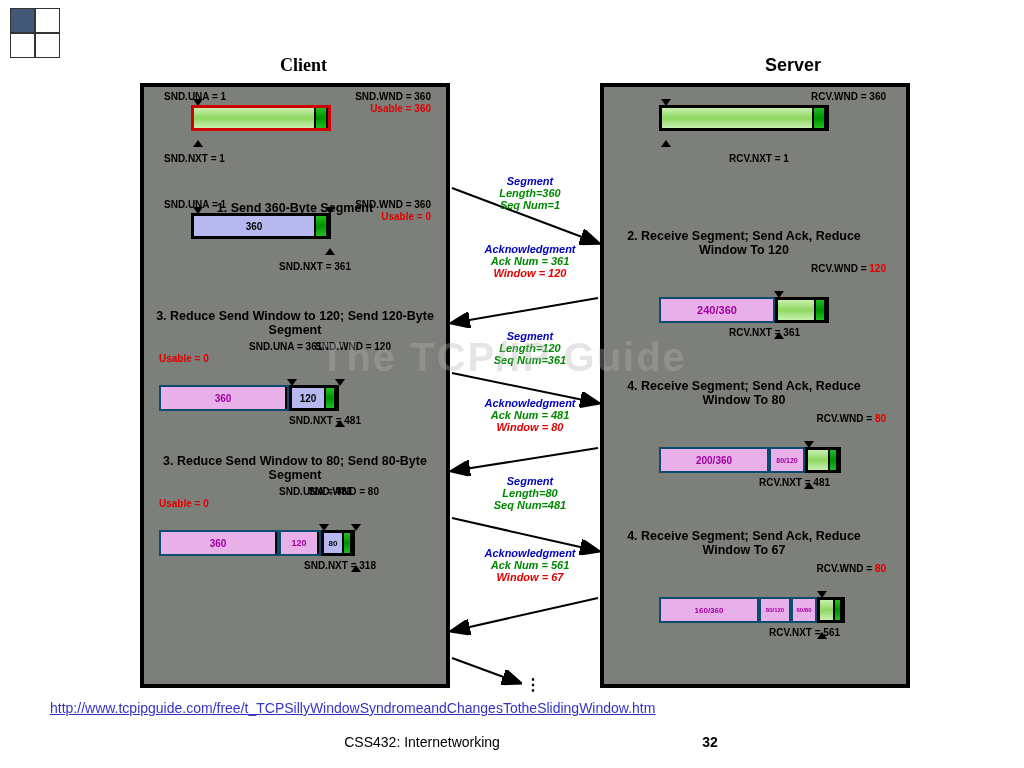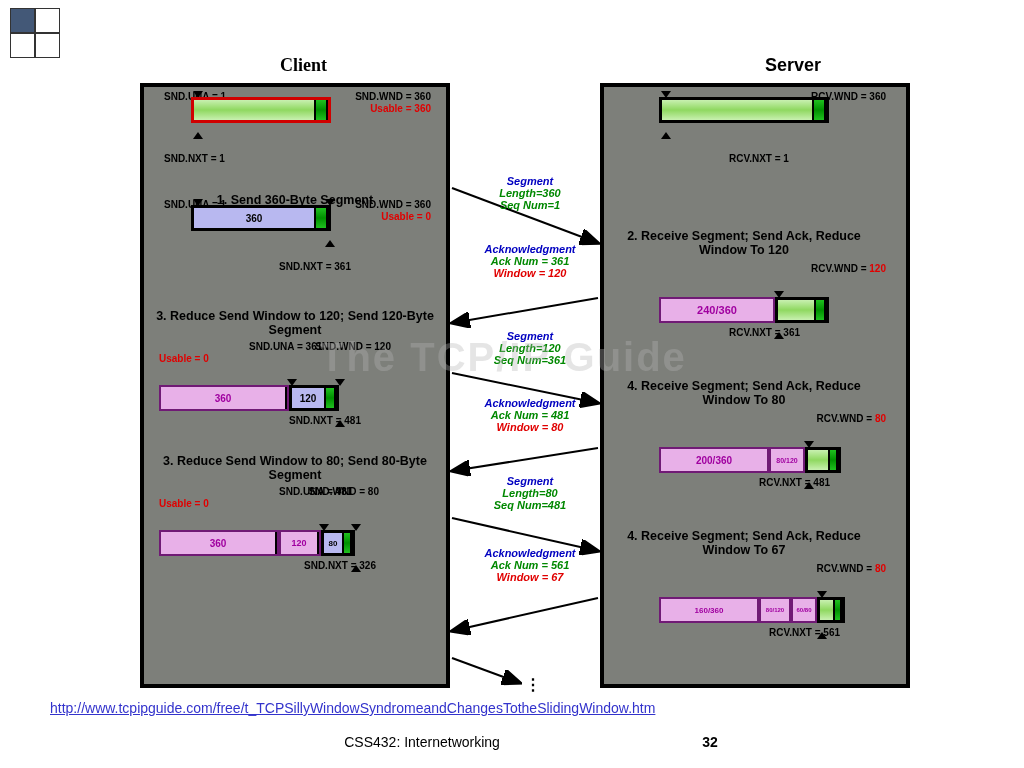--- a/index.html
+++ b/index.html
@@ -17,26 +17,26 @@
 
   .box { position:absolute; top:28px; height:605px; background:#7d7f7a; border:4px solid #000; }
   .clientbox { left:40px; width:310px; }
   .serverbox { left:500px; width:310px; }
 
   .step { position:absolute; left:5px; right:5px; font-size:11px; }
   .steptitle { font-weight:bold; text-align:center; font-size:12.5px; margin:2px 0 4px 0; }
   .lbl { position:absolute; font-size:10px; font-weight:bold; white-space:nowrap; }
   .red { color:#e00000; }
 
-  .buffer { position:relative; height:34px; margin:6px auto 14px auto;text-align:center; }
+  .buffer { position:relative; height:34px; margin:14px auto 14px auto;text-align:center; }
   .bwrap { position:absolute; left:42px; width:140px; height:26px; border:3px solid #000; display:flex; }
   .seg { border-right:2px solid #000; display:flex; align-items:center; justify-content:center; font-size:10px; font-weight:bold; }
   .green { background: linear-gradient(#c8f0b0, #8fd860, #c8f0b0); }
   .dgreen { background: linear-gradient(#20c020, #009000, #20c020); }
-  .magenta { background: #e8b0e8; border:2px solid #701a75; }
+  .magenta { background: #e8b0e8; border:2px solid #0c4a6e; }
   .tri { position:absolute; width:0; height:0; border-left:5px solid transparent; border-right:5px solid transparent; border-bottom:7px solid #000; }
   .tri.down { border-top:7px solid #000; border-bottom:none; }
 
   .midmsg { position:absolute; font-weight:bold; font-size:11px; font-style:italic; text-align:center; width:140px; }
   .midmsg .h { color:#0000c0; }
   .midmsg .g { color:#008800; }
   .midmsg .red { color:#e00000; }
 
   .arrow { position:absolute; stroke:#000; fill:#000; }
 
@@ -126,21 +126,21 @@
         </div>
         <div style="position:absolute;left:130px;width:42px;height:26px;" class="magenta">
           <div class="seg" style="width:100%;height:100%;color:#a000a0;display:flex;align-items:center;justify-content:center;font-size:9px">120</div>
         </div>
         <div class="bwrap" style="left:172px;width:34px">
           <div class="seg" style="flex:1;background:#b8b8f0;font-size:8px">80</div>
           <div class="seg dgreen" style="width:8px"></div>
         </div>
         <div class="tri" style="bottom:-8px;left:202px"></div>
       </div>
-      <span class="lbl" style="top:108px;left:155px">SND.NXT = 326</span>
+      <span class="lbl" style="top:108px;left:155px">SND.NXT = 318</span>
     </div>
   </div>
 
   <div class="box serverbox">
 
     <div class="step" style="top:4px">
       <span class="lbl" style="top:0;right:15px">RCV.WND = 360</span>
       <div class="buffer">
         <div class="tri down" style="top:-6px;left:52px"></div>
         <div class="bwrap" style="left:50px;width:170px">

